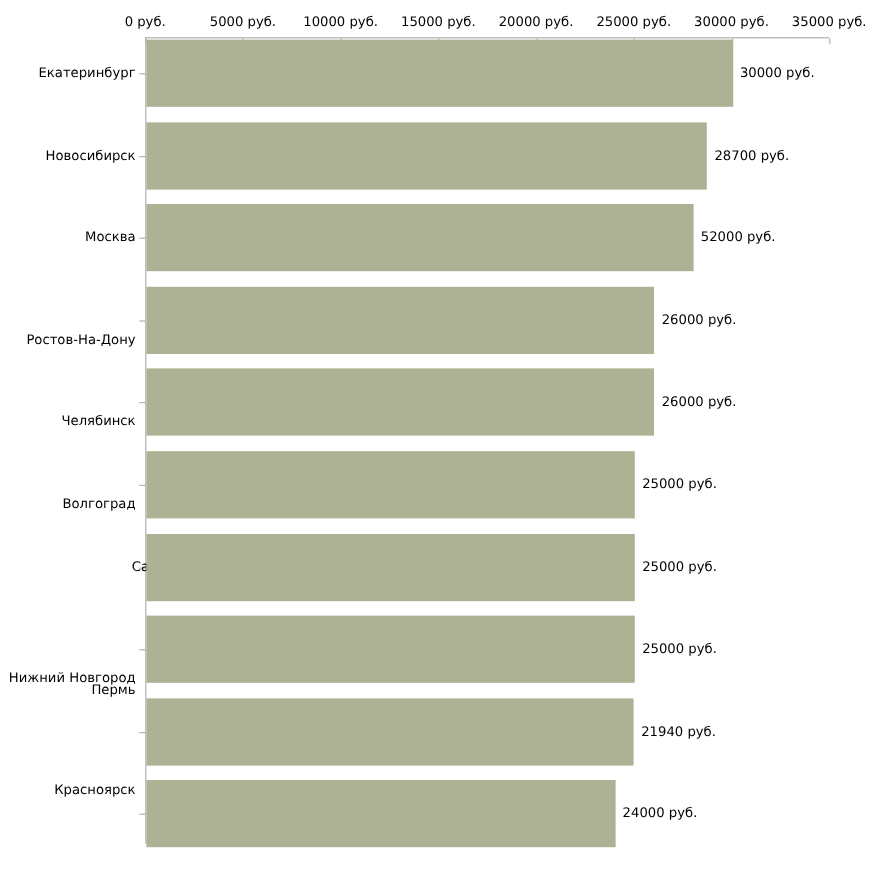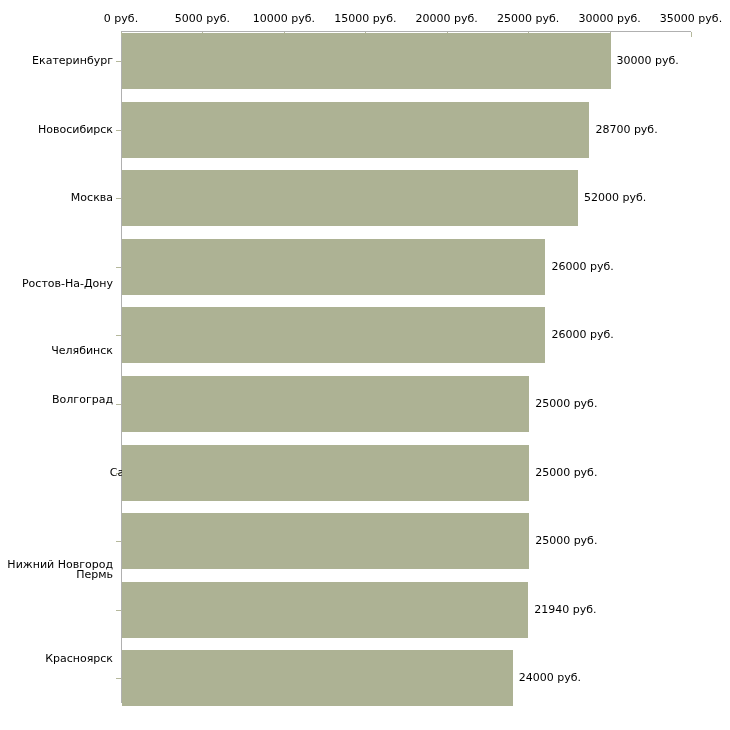--- a/index.html
+++ b/index.html
@@ -135,21 +135,21 @@
       </div>
       <div class="ytick" style="top: 266.8px;"></div>
       <div class="ytick-label-wrap" style="top: 284px;">
         <div class="ytick-label" style="position: static;">Ростов-На-Дону</div>
       </div>
       <div class="ytick" style="top: 335.4px;"></div>
       <div class="ytick-label-wrap" style="top: 351px;">
         <div class="ytick-label" style="position: static;">Челябинск</div>
       </div>
       <div class="ytick" style="top: 404px;"></div>
-      <div class="ytick-label-wrap" style="top: 400px;">
+      <div class="ytick-label-wrap" style="top: 420px;">
         <div class="ytick-label" style="position: static;">Волгоград</div>
       </div>
       <div class="ytick" style="top: 472.6px;"></div>
       <div class="ytick-label-wrap" style="top: 472.6px; padding-left: 40px;">
         <div class="ytick-label" style="position: static;">Самара</div>
       </div>
       <div class="ytick" style="top: 541.2px;"></div>
       <div class="ytick-label-wrap" style="top: 565px;">
         <div class="ytick-label" style="position: static;">Нижний Новгород</div>
       </div>

